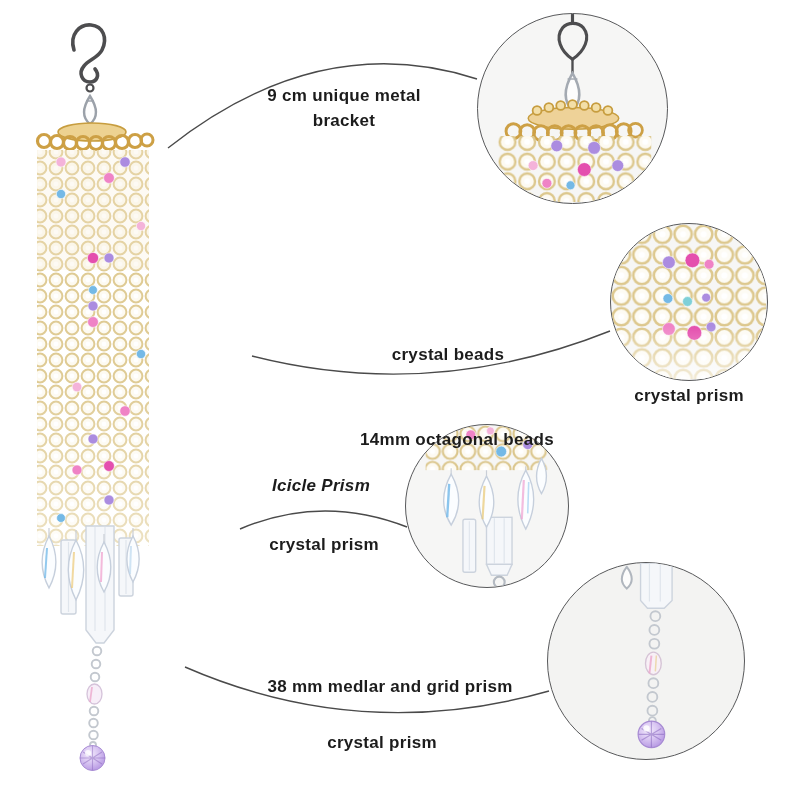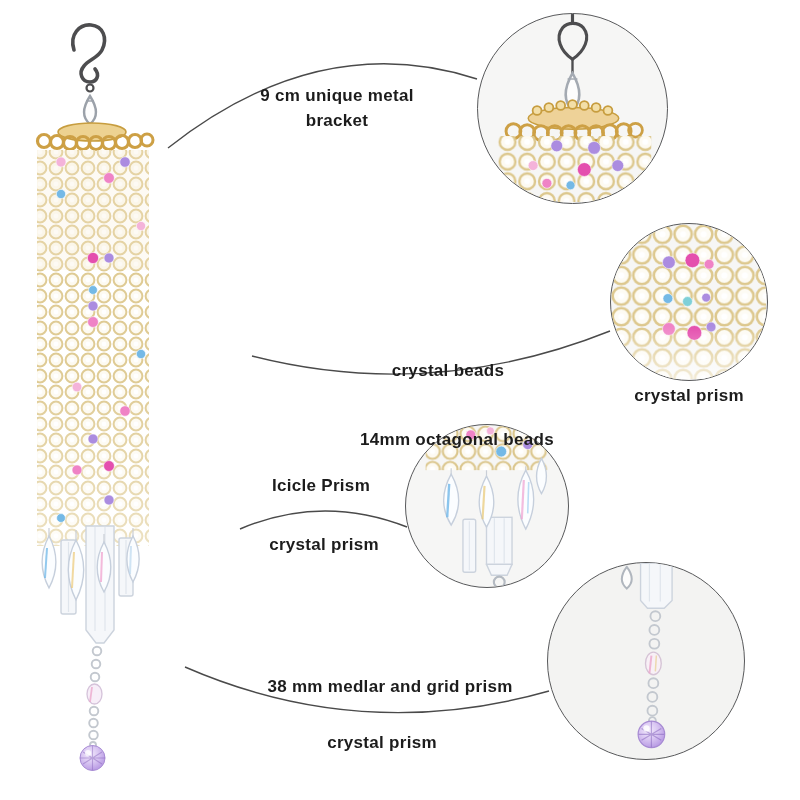--- a/index.html
+++ b/index.html
@@ -268,29 +268,29 @@
         <circle class="chain" cx="106" cy="160" r="3.5"></circle>
       </g>
       <g>
         <circle cx="105" cy="174" r="13.5" fill="url(#gradBall)" stroke="#a78bd3" stroke-width="1.2"></circle>
         <path d="M95 168 L115 180 M95 180 L115 168 M105 161 L105 187 M92 174 L118 174" stroke="rgba(130,95,185,0.5)" stroke-width="1.2" fill="none"></path>
         <circle cx="100" cy="168" r="3.2" fill="rgba(255,255,255,0.85)"></circle>
       </g>
     </svg>
   </div>
 
-  <div class="label" style="left:235px;top:84px;width:204px;">9 cm unique metal bracket</div>
-
-  <div class="label" style="left:368px;top:343px;width:160px;margin-top:16px;">crystal beads</div>
+  <div class="label" style="left:242px;top:84px;width:204px;">9 cm unique metal bracket</div>
+
+  <div class="label" style="left:368px;top:343px;width:160px;">crystal beads</div>
 
   <div class="label" style="left:337px;top:380px;width:240px;margin-top:48px;">14mm octagonal beads</div>
 
   <div class="label" style="left:609px;top:384px;width:160px;">crystal prism</div>
 
-  <div class="label" style="left:241px;top:474px;width:160px;">Icicle Prism</div>
+  <div class="label" style="left:241px;top:474px;width:160px;font-style:italic;">Icicle Prism</div>
 
   <div class="label" style="left:244px;top:533px;width:160px;">crystal prism</div>
 
   <div class="label" style="left:238px;top:675px;width:304px;">38 mm medlar and grid prism</div>
 
   <div class="label" style="left:302px;top:731px;width:160px;">crystal prism</div>
 
 </div>
 
 </body></html>

